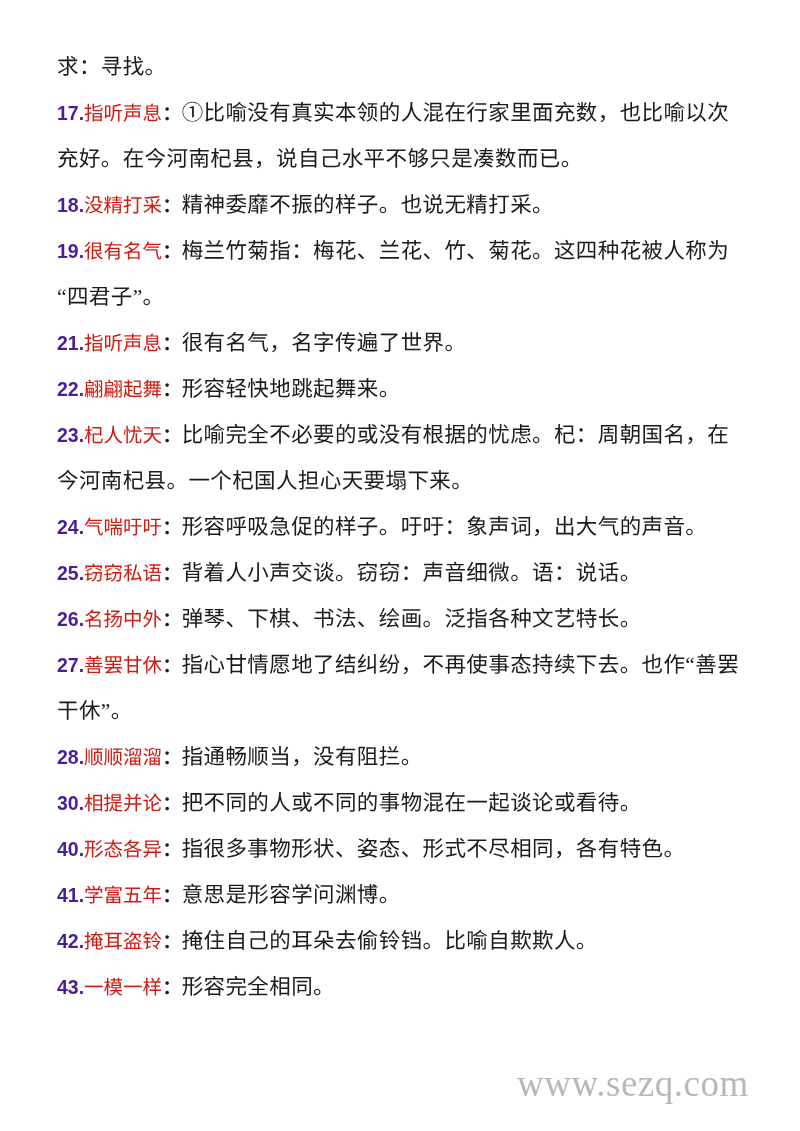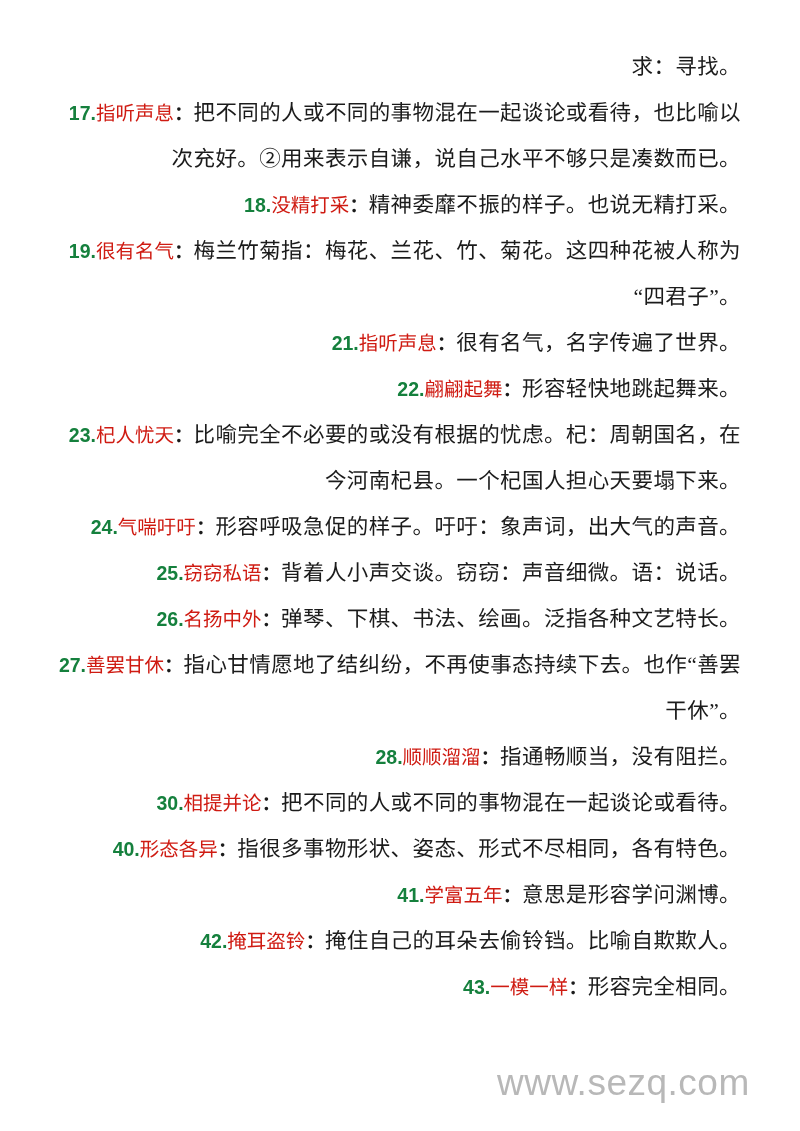--- a/index.html
+++ b/index.html
@@ -8,78 +8,77 @@
     padding: 0;
     background: #ffffff;
   }
   .page {
     position: relative;
     width: 800px;
     height: 1131px;
     background: #ffffff;
     overflow: hidden;
     font-family: "Liberation Serif", "DejaVu Serif", serif;
-    text-align: right;
   }
   .content {
     position: absolute;
     left: 57px;
     top: 44px;
     width: 684px;
   }
   .line {
     font-size: 21.5px;
     line-height: 46px;
     color: #1b1b1b;
     letter-spacing: 0.4px;
     white-space: normal;
     word-break: break-all;
   }
   
   .idx {
     font-weight: bold;
-    color: #15803d;
+    color: #4c1d95;
     font-family: "Liberation Sans", "DejaVu Sans", sans-serif;
     font-size: 19.5px;
     letter-spacing: 0;
   }
   .term {
     color: #cf1b12;
     font-weight: normal;
   }
   .colon {
     color: #1b1b1b;
   }
   .body-text {
     color: #1b1b1b;
   }
   .plain {
     color: #1b1b1b;
   }
   .watermark {
     position: absolute;
-    left: 497px;
+    left: 517px;
     top: 1062px;
-    font-family: Liberation Sans, sans-serif;
+    font-family: Liberation Serif, serif;
     font-size: 37px;
     color: #b8b8b8;
     letter-spacing: 0.5px;
     white-space: nowrap;
     user-select: none;
   }
 </style>
 </head>
 <body>
 
 <div class="page">
 
   <div class="content">
 
   <div class="line"><span class="plain">求：寻找。</span></div>
-      <div class="line"><span class="idx">17.</span><span class="idx term">指听声息</span><span class="idx colon">：</span><span class="body-text">把不同的人或不同的事物混在一起谈论或看待，也比喻以次充好。②用来表示自谦，说自己水平不够只是凑数而已。</span></div>
+      <div class="line"><span class="idx">17.</span><span class="idx term">指听声息</span><span class="idx colon">：</span><span class="body-text">①比喻没有真实本领的人混在行家里面充数，也比喻以次充好。在今河南杞县，说自己水平不够只是凑数而已。</span></div>
       <div class="line"><span class="idx">18.</span><span class="idx term">没精打采</span><span class="idx colon">：</span><span class="body-text">精神委靡不振的样子。也说无精打采。</span></div>
       <div class="line"><span class="idx">19.</span><span class="idx term">很有名气</span><span class="idx colon">：</span><span class="body-text">梅兰竹菊指：梅花、兰花、竹、菊花。这四种花被人称为“四君子”。</span></div>
       <div class="line"><span class="idx">21.</span><span class="idx term">指听声息</span><span class="idx colon">：</span><span class="body-text">很有名气，名字传遍了世界。</span></div>
       <div class="line"><span class="idx">22.</span><span class="idx term">翩翩起舞</span><span class="idx colon">：</span><span class="body-text">形容轻快地跳起舞来。</span></div>
       <div class="line"><span class="idx">23.</span><span class="idx term">杞人忧天</span><span class="idx colon">：</span><span class="body-text">比喻完全不必要的或没有根据的忧虑。杞：周朝国名，在今河南杞县。一个杞国人担心天要塌下来。</span></div>
       <div class="line"><span class="idx">24.</span><span class="idx term">气喘吁吁</span><span class="idx colon">：</span><span class="body-text">形容呼吸急促的样子。吁吁：象声词，出大气的声音。</span></div>
       <div class="line"><span class="idx">25.</span><span class="idx term">窃窃私语</span><span class="idx colon">：</span><span class="body-text">背着人小声交谈。窃窃：声音细微。语：说话。</span></div>
       <div class="line"><span class="idx">26.</span><span class="idx term">名扬中外</span><span class="idx colon">：</span><span class="body-text">弹琴、下棋、书法、绘画。泛指各种文艺特长。</span></div>
       <div class="line"><span class="idx">27.</span><span class="idx term">善罢甘休</span><span class="idx colon">：</span><span class="body-text">指心甘情愿地了结纠纷，不再使事态持续下去。也作“善罢干休”。</span></div>
       <div class="line"><span class="idx">28.</span><span class="idx term">顺顺溜溜</span><span class="idx colon">：</span><span class="body-text">指通畅顺当，没有阻拦。</span></div>

